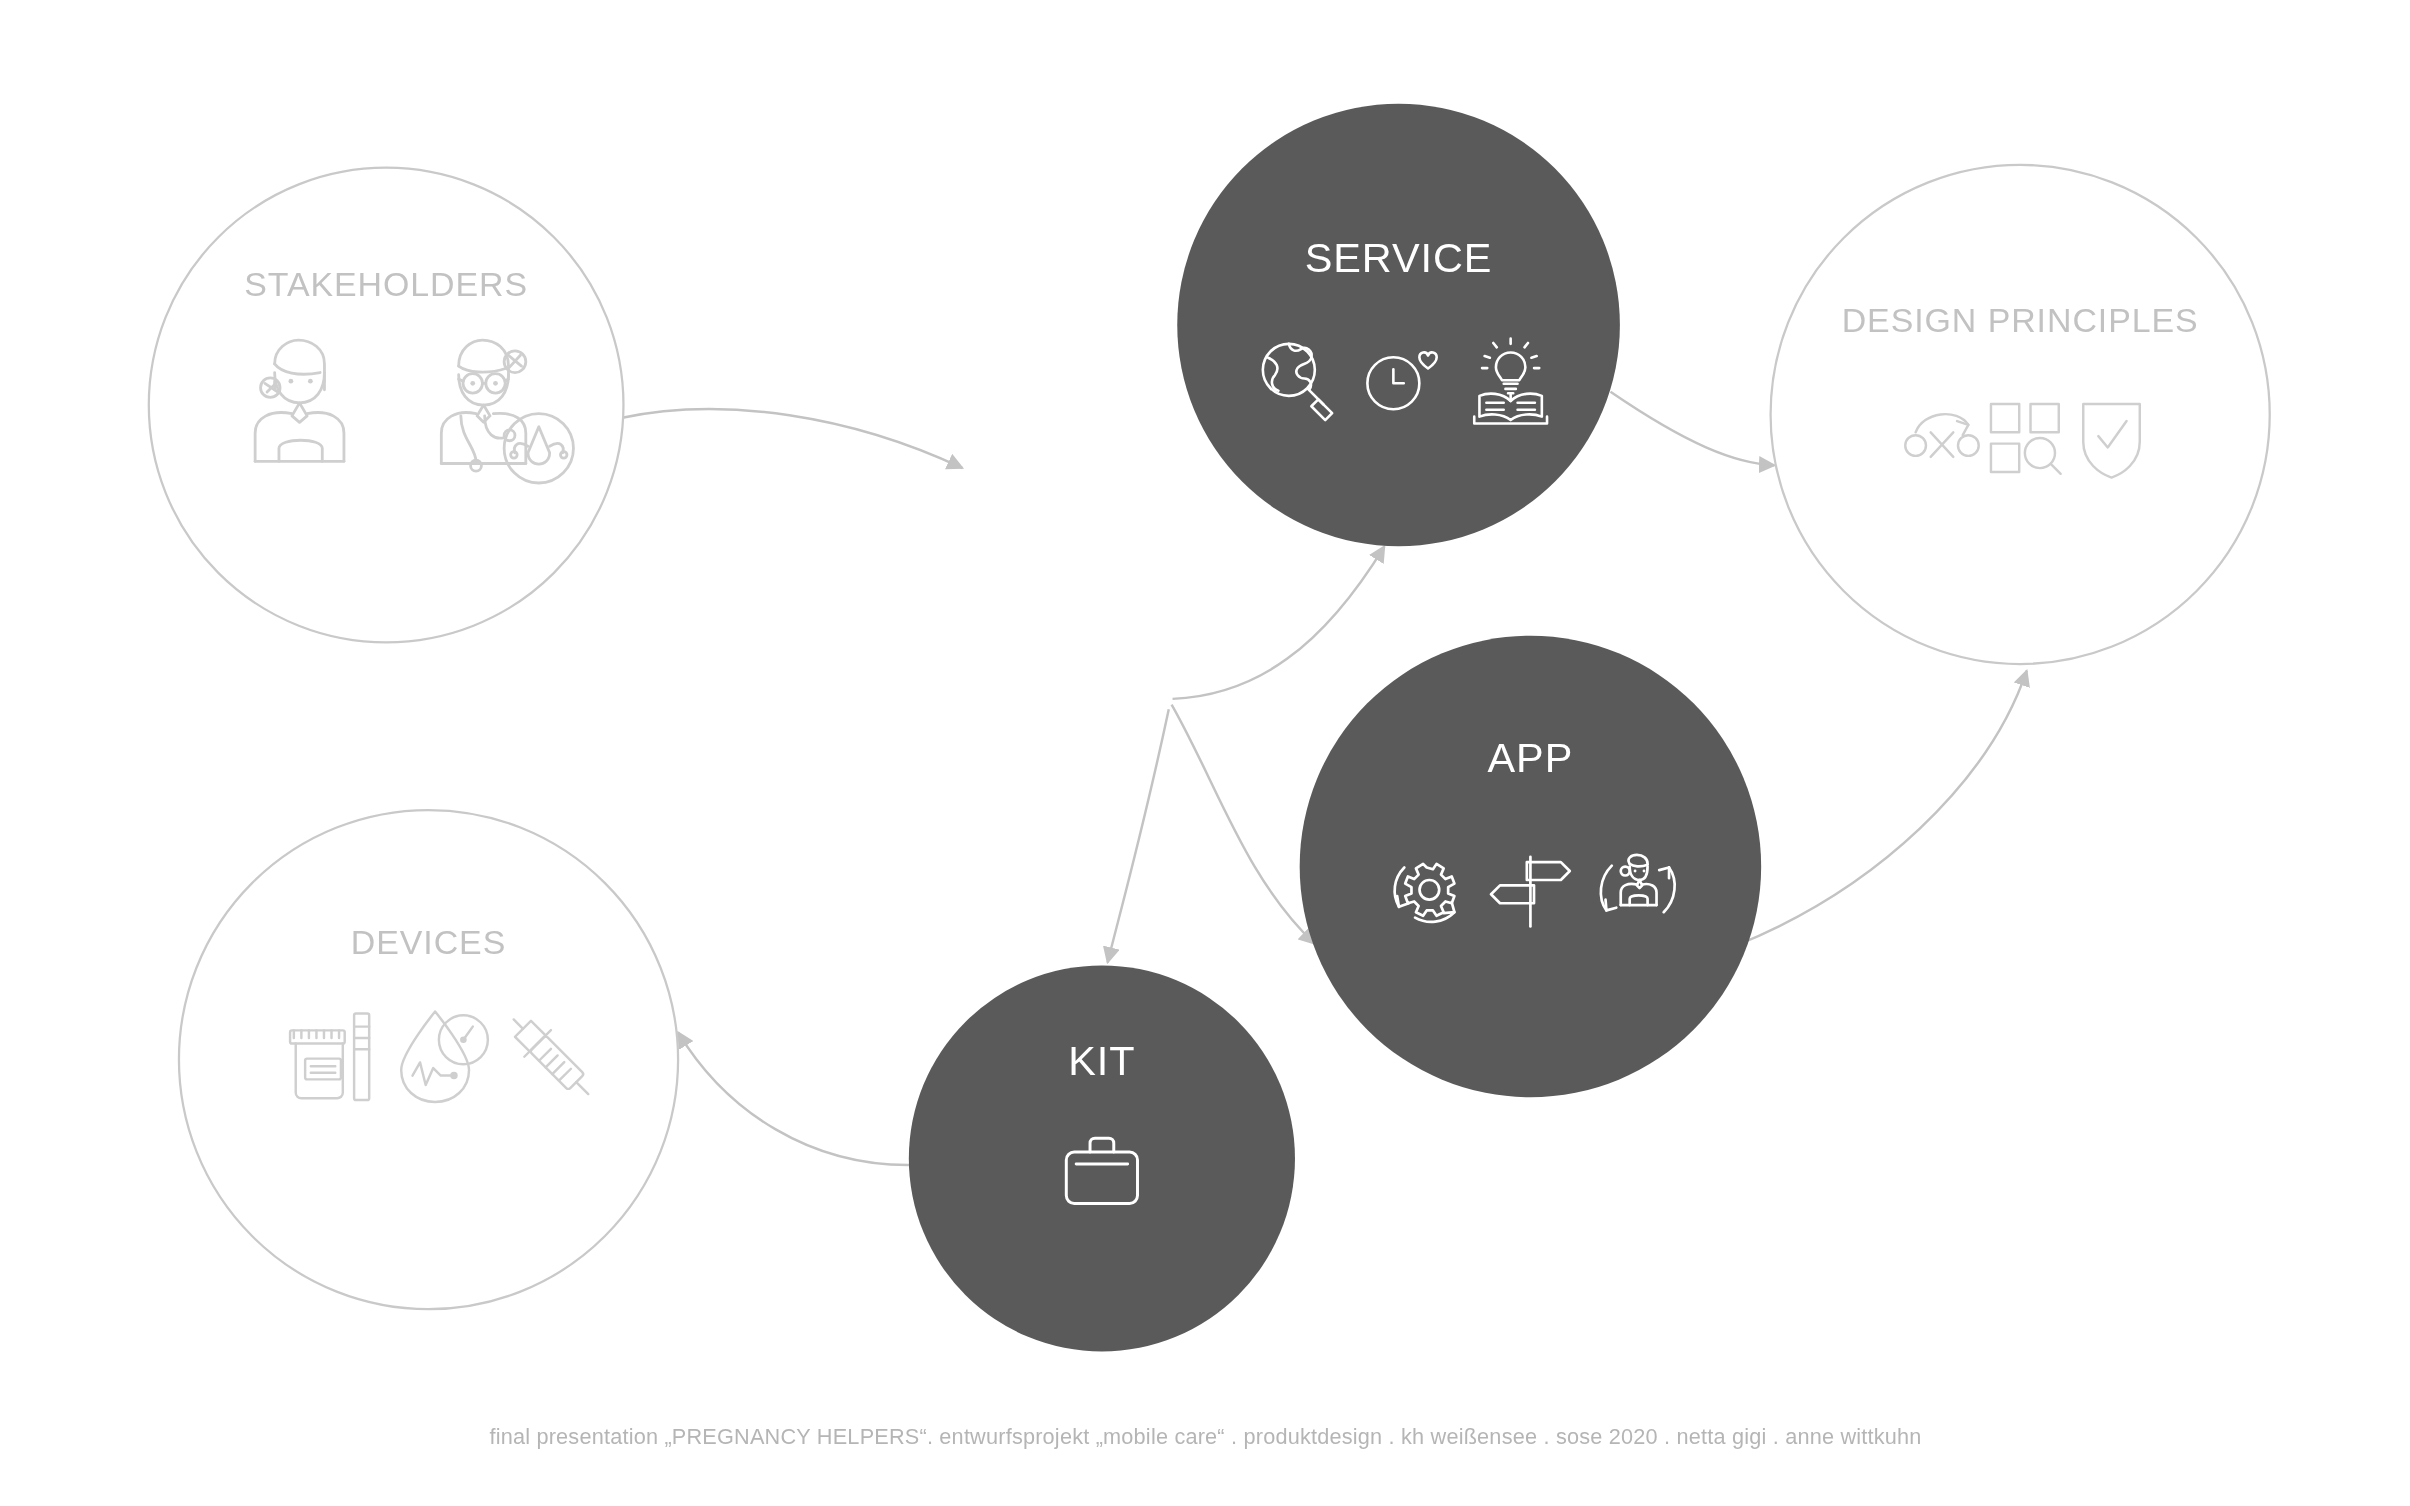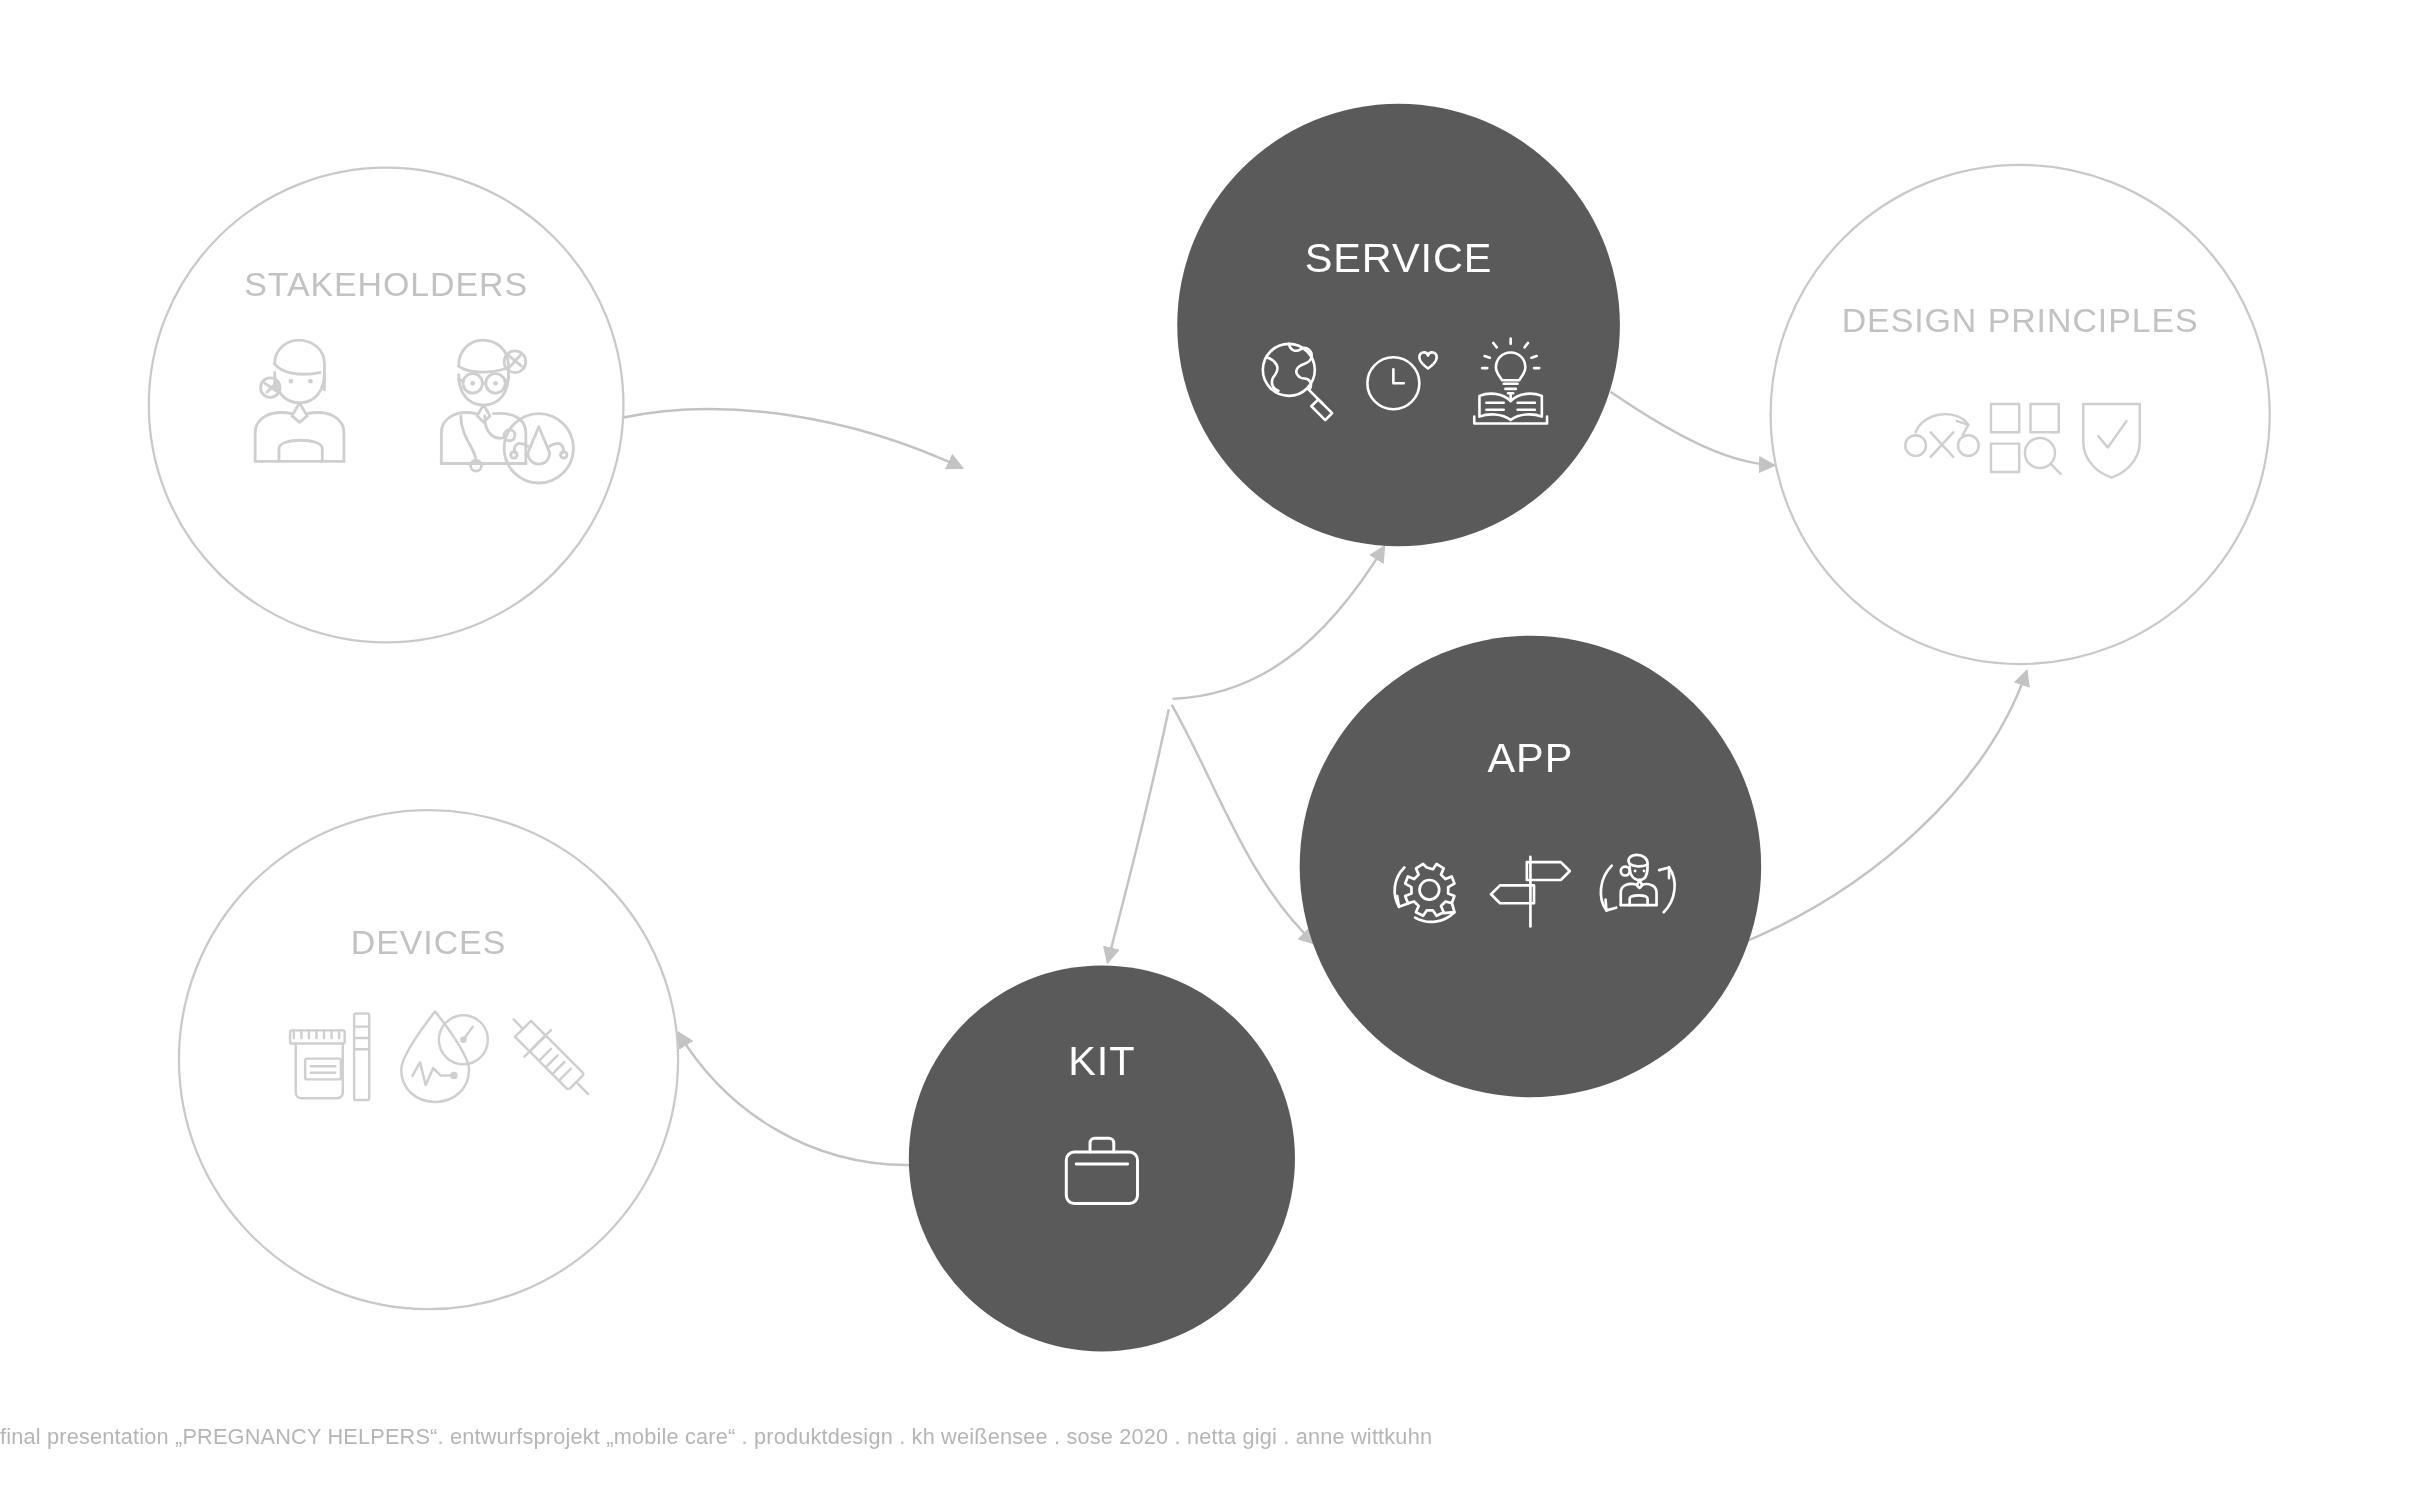--- a/index.html
+++ b/index.html
@@ -24,20 +24,21 @@
   .solid-label{fill:#ffffff;}
   .connector{fill:none;stroke:#c3c3c3;stroke-width:2.6;}
   .icon-ghost{fill:none;stroke:#cfcfcf;stroke-width:2.6;stroke-linecap:round;stroke-linejoin:round;}
   .icon-ghost-f{fill:#cfcfcf;stroke:none;}
   .icon-white{fill:none;stroke:#ffffff;stroke-width:3.0;stroke-linecap:round;stroke-linejoin:round;}
   .icon-white-f{fill:#ffffff;stroke:none;}
   .footer-text{
     position:absolute;
     left:0;right:0;
     top:1424px;
+    text-align:center;
     color:#b5b5b5;
     font-size:21.7px;
     letter-spacing:0.2px;
     white-space:nowrap;
     font-family:"Liberation Sans","DejaVu Sans",sans-serif;
   }
 </style>
 </head>
 <body>
 

